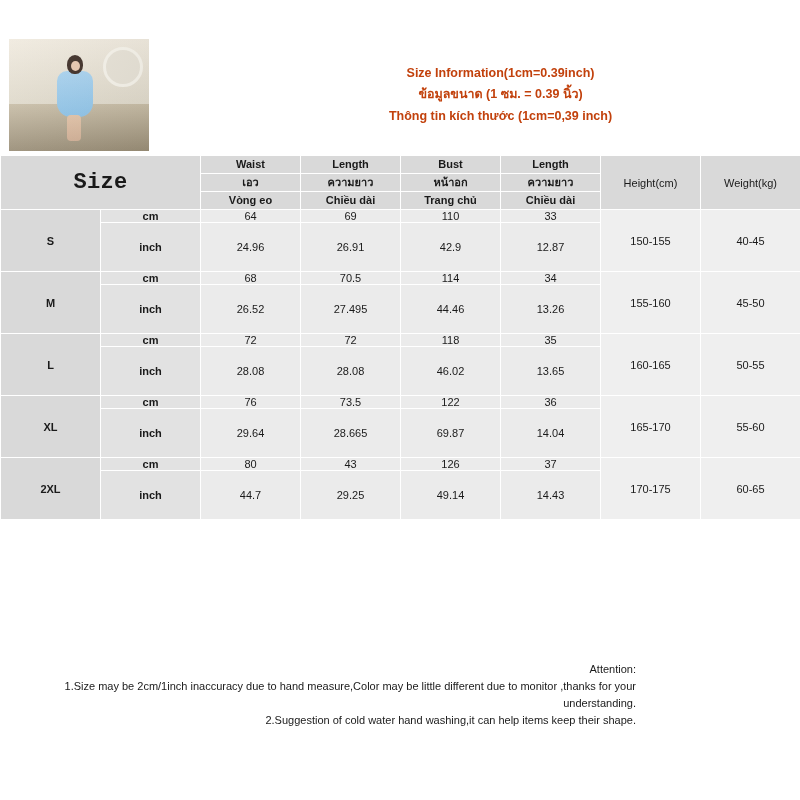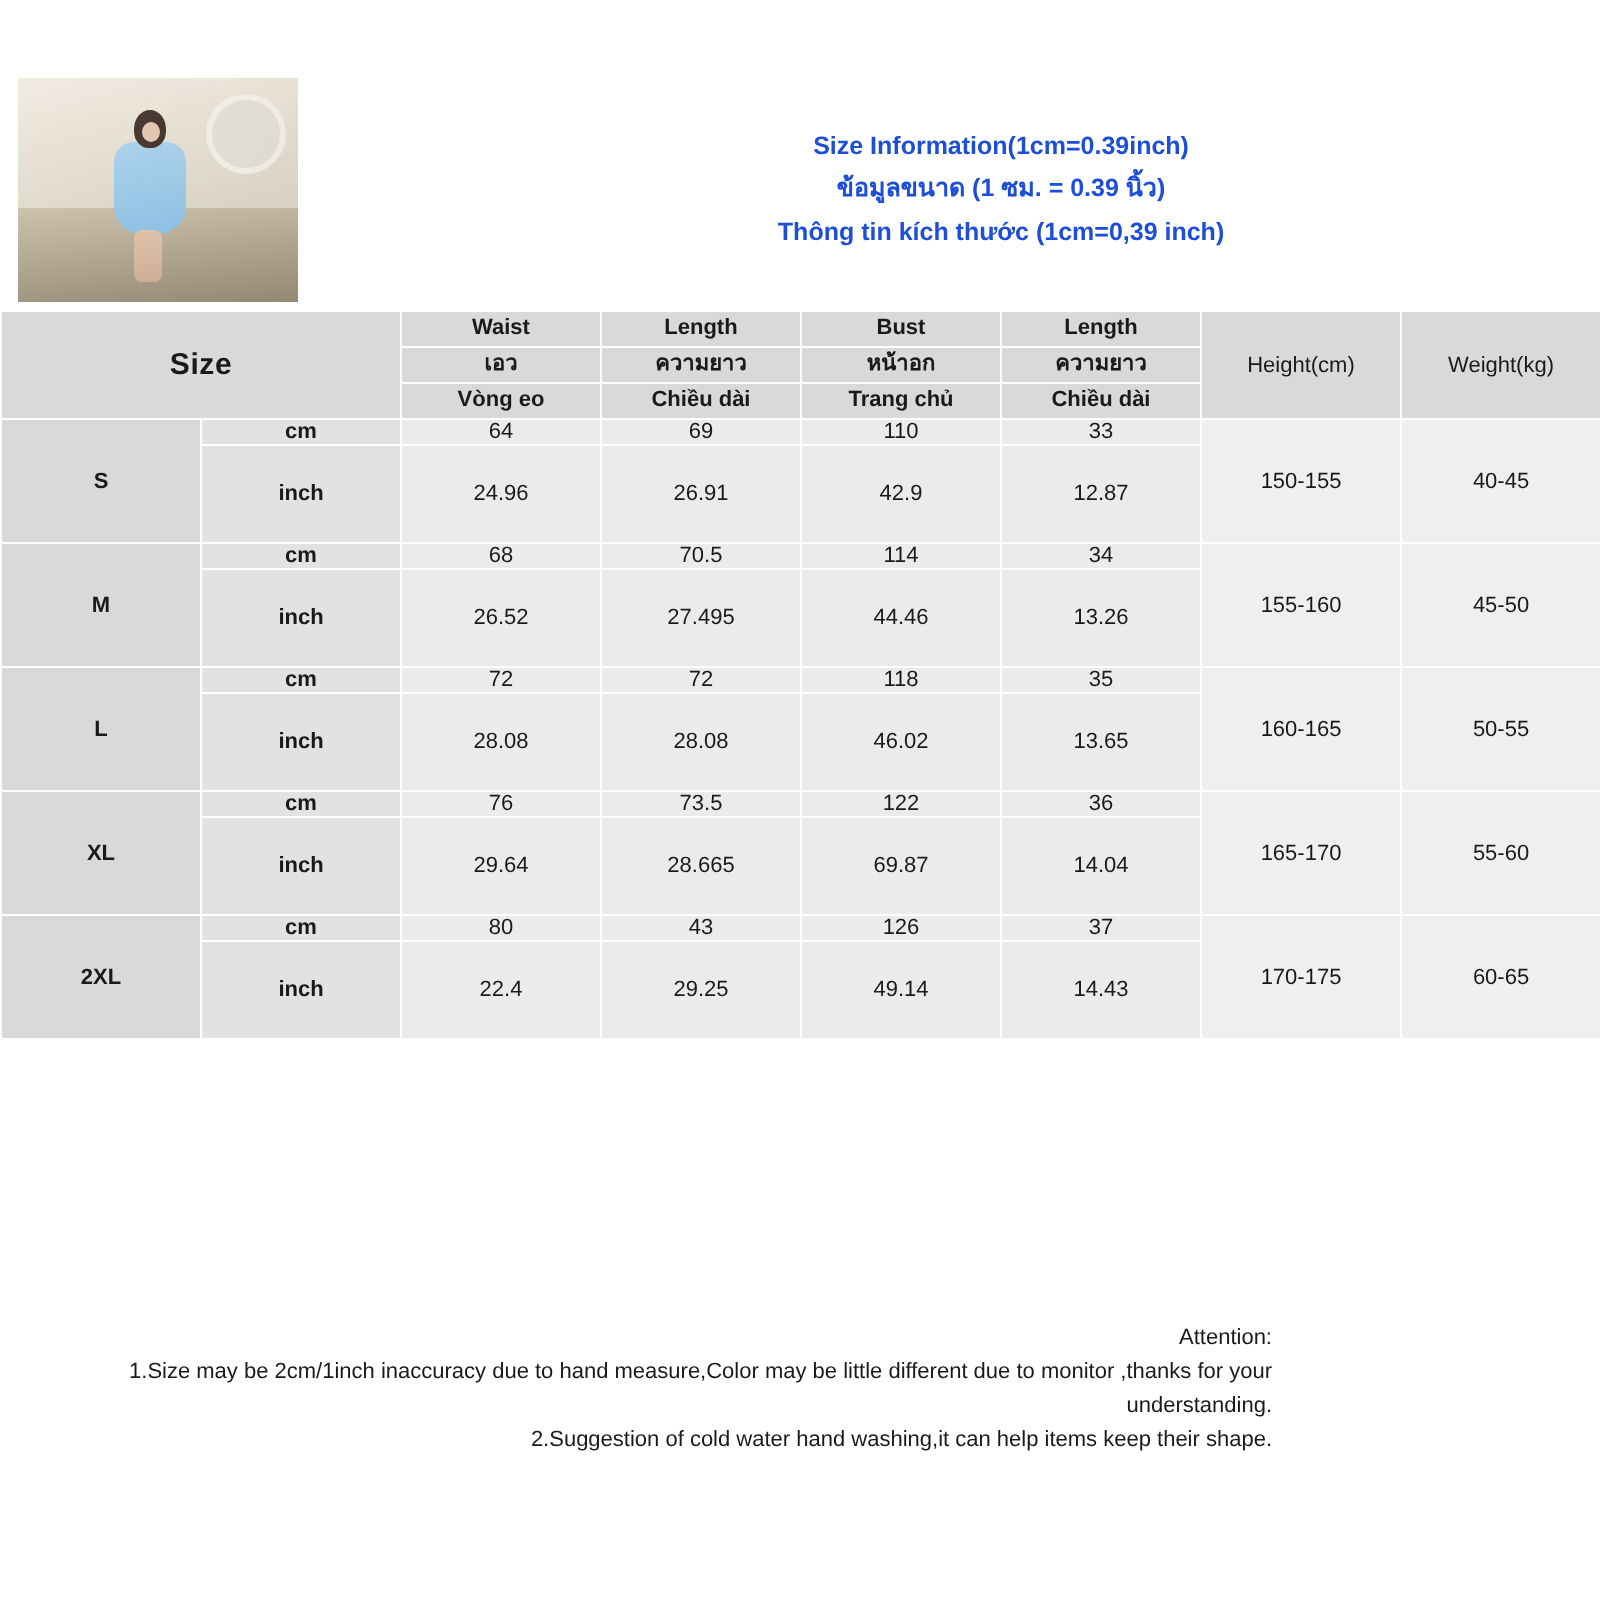--- a/index.html
+++ b/index.html
@@ -122,25 +122,25 @@
 
   .title-cell {
     background: #ffffff;
     text-align: center;
     padding: 10px 4px 10px 4px;
   }
   .title-cell div {
     font-size: 12.5px;
     font-weight: bold;
     line-height: 1.72;
-    color: #1d4ed8;
+    color: #c2410c;
   }
 
   .hdr-txt { font-size: 11px; font-weight: bold; line-height: 1.35; }
-  .size-word { font-size: 15px; font-weight: bold; letter-spacing: .3px; }
+  .size-word { font-size: 22px; font-weight: bold; letter-spacing: .3px; font-family: Liberation Mono, monospace; }
   .sizename { font-size: 12px; font-weight: bold; }
   .unit { font-size: 11px; font-weight: bold; }
   .hw { font-size: 11px; }
 
   .attention {
     position: absolute;
     left: 0;
     top: 661px;
     width: 636px;
     text-align: right;
@@ -291,21 +291,21 @@
           <td class="c-grayC unit">cm</td>
           <td class="c-grayB">80</td>
           <td class="c-grayB">43</td>
           <td class="c-grayB">126</td>
           <td class="c-grayB">37</td>
           <td class="c-grayD hw" rowspan="2">170-175</td>
           <td class="c-grayD hw" rowspan="2">60-65</td>
         </tr>
         <tr>
           <td class="c-grayC unit" style="height:48px">inch</td>
-          <td class="c-grayB">22.4</td>
+          <td class="c-grayB">44.7</td>
           <td class="c-grayB">29.25</td>
           <td class="c-grayB">49.14</td>
           <td class="c-grayB">14.43</td>
         </tr>
 
       </tbody>
     </table>
   </div>
 
   <div class="attention">

